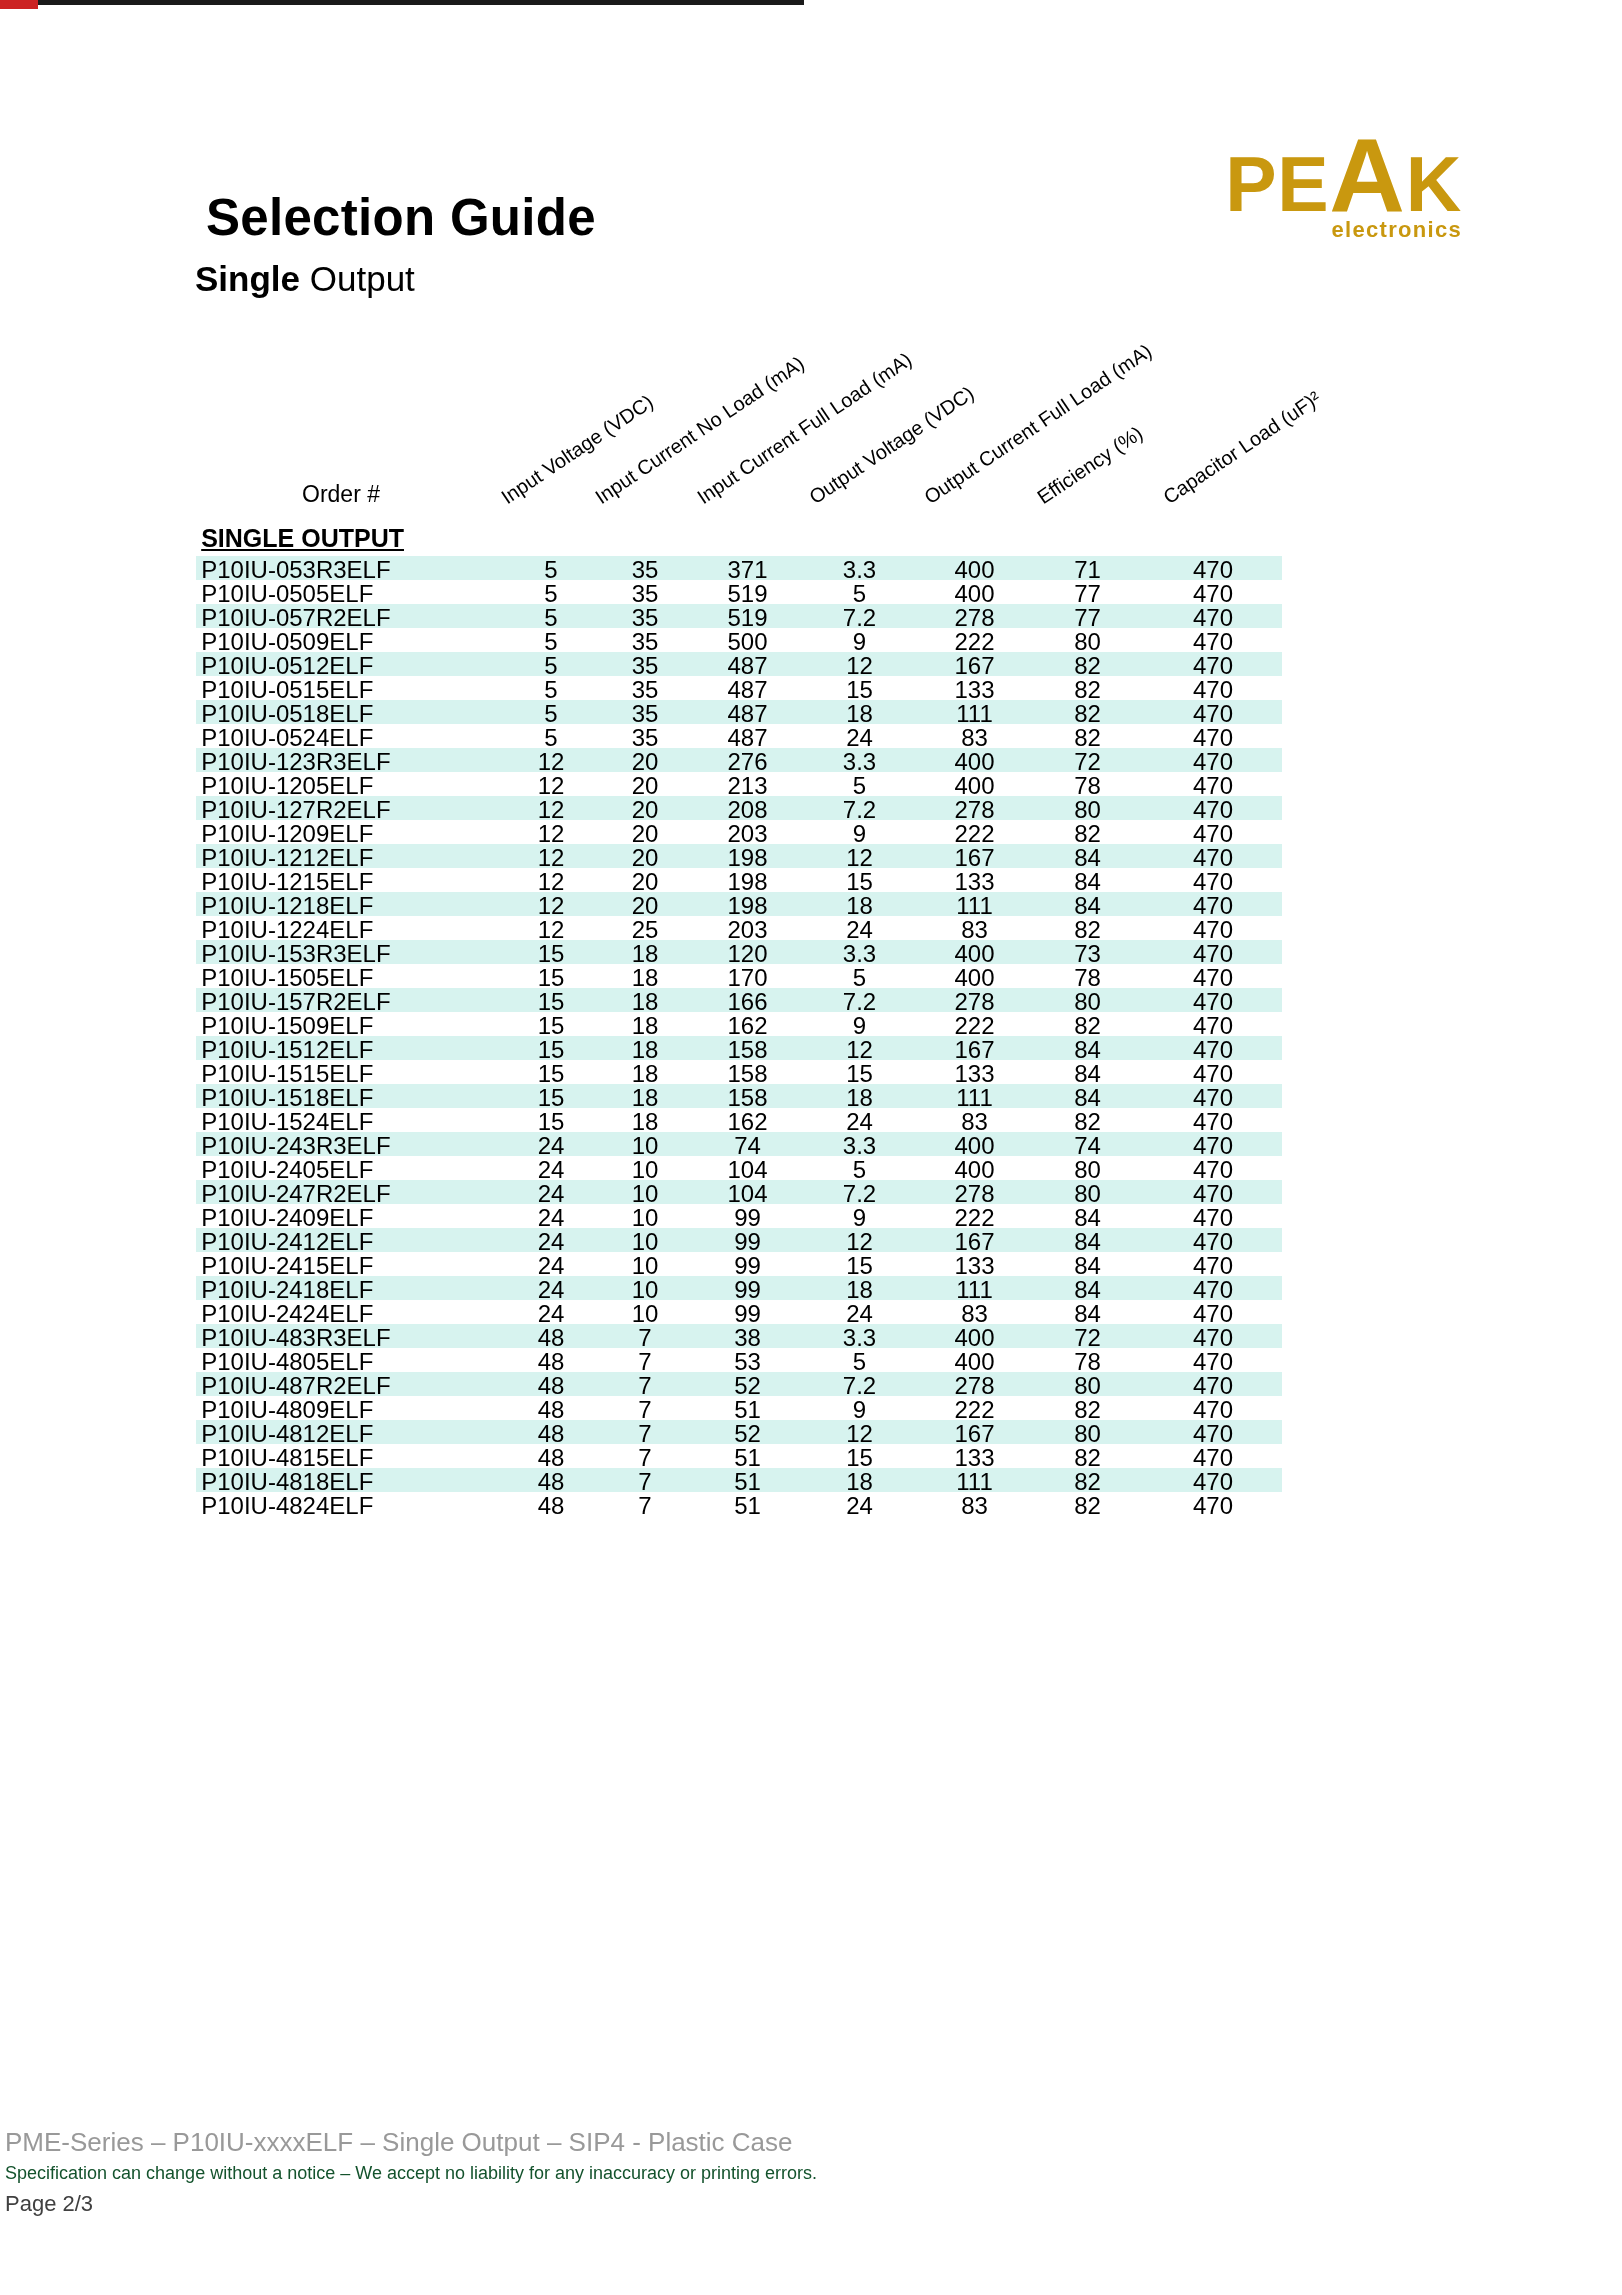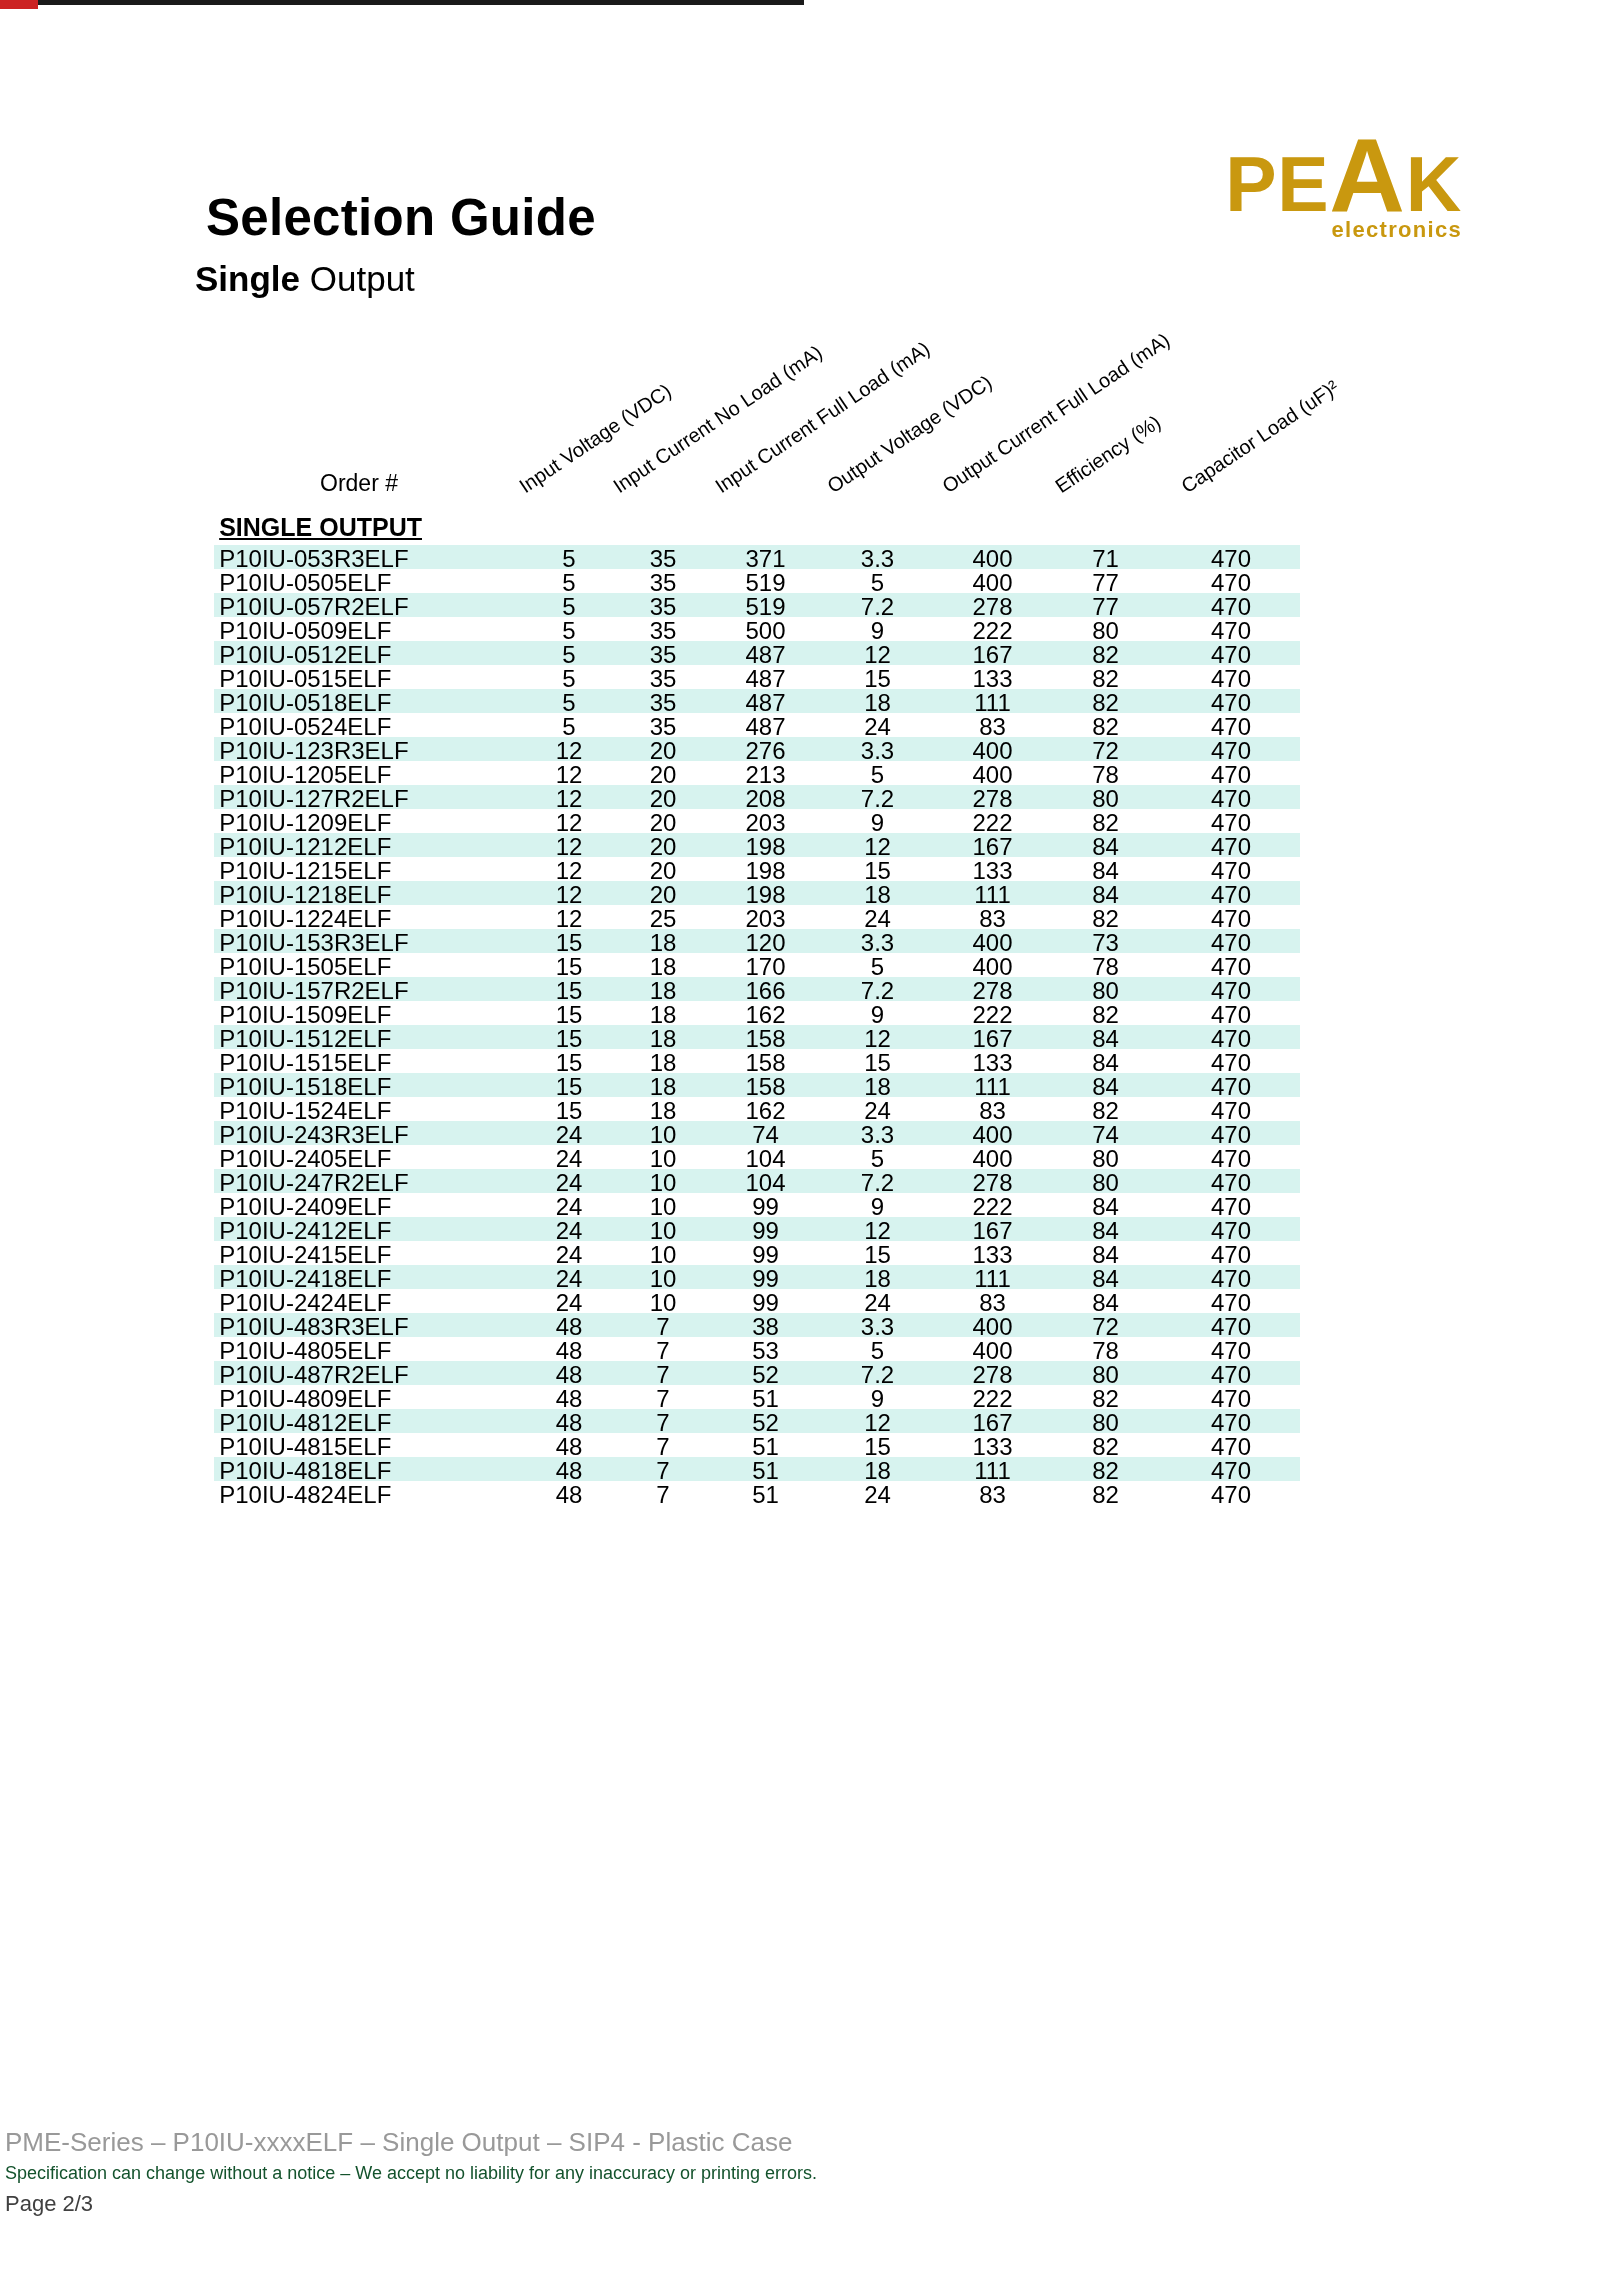--- a/index.html
+++ b/index.html
@@ -21,21 +21,21 @@
   .subtitle { position:absolute; left:195px; top:259px; font-size:35px; }
   .subtitle .b { font-weight:bold; }
 
   
   .logo { position:absolute; right:160px; top:123px; text-align:right; color:#c9980f; line-height:1; }
   .logo-brand { font-weight:bold; font-size:77px; letter-spacing:0.7px; white-space:nowrap; }
   .logo-brand .bigA { font-size:1.36em; }
   .logo-sub { font-weight:bold; font-size:22px; letter-spacing:1.3px; margin-top:-9.2px; }
 
   
-  .table-area { position:absolute; left:196px; top:308px; width:1086px;margin-left:18px; }
+  .table-area { position:absolute; left:196px; top:319px; width:1086px; }
   .col-headers { position:relative; height:202px; }
   .order-label { position:absolute; left:106px; bottom:13px; font-size:23px; }
   .rot-label {
     position:absolute; bottom:11.8px;
     transform:rotate(-34deg); transform-origin:0 100%;
     white-space:nowrap; font-size:20px;
   }
   .section-row { height:35px; display:flex; align-items:center; padding-left:5.2px; }
   .section-row span { font-weight:bold; font-size:25px; text-decoration:underline; }
   .row {

